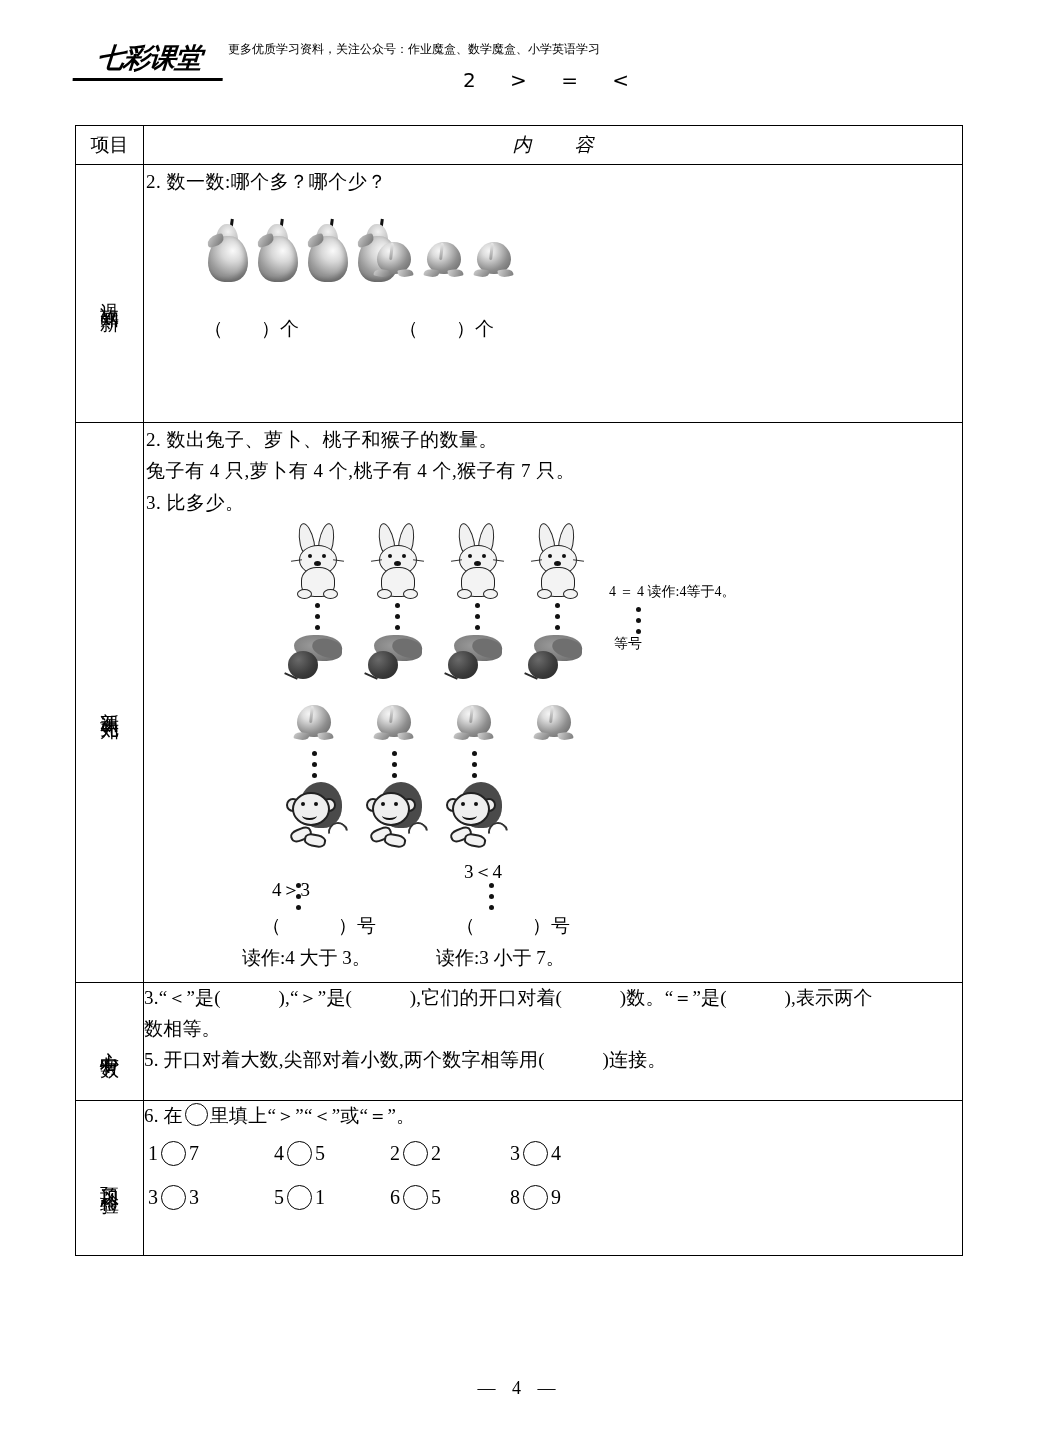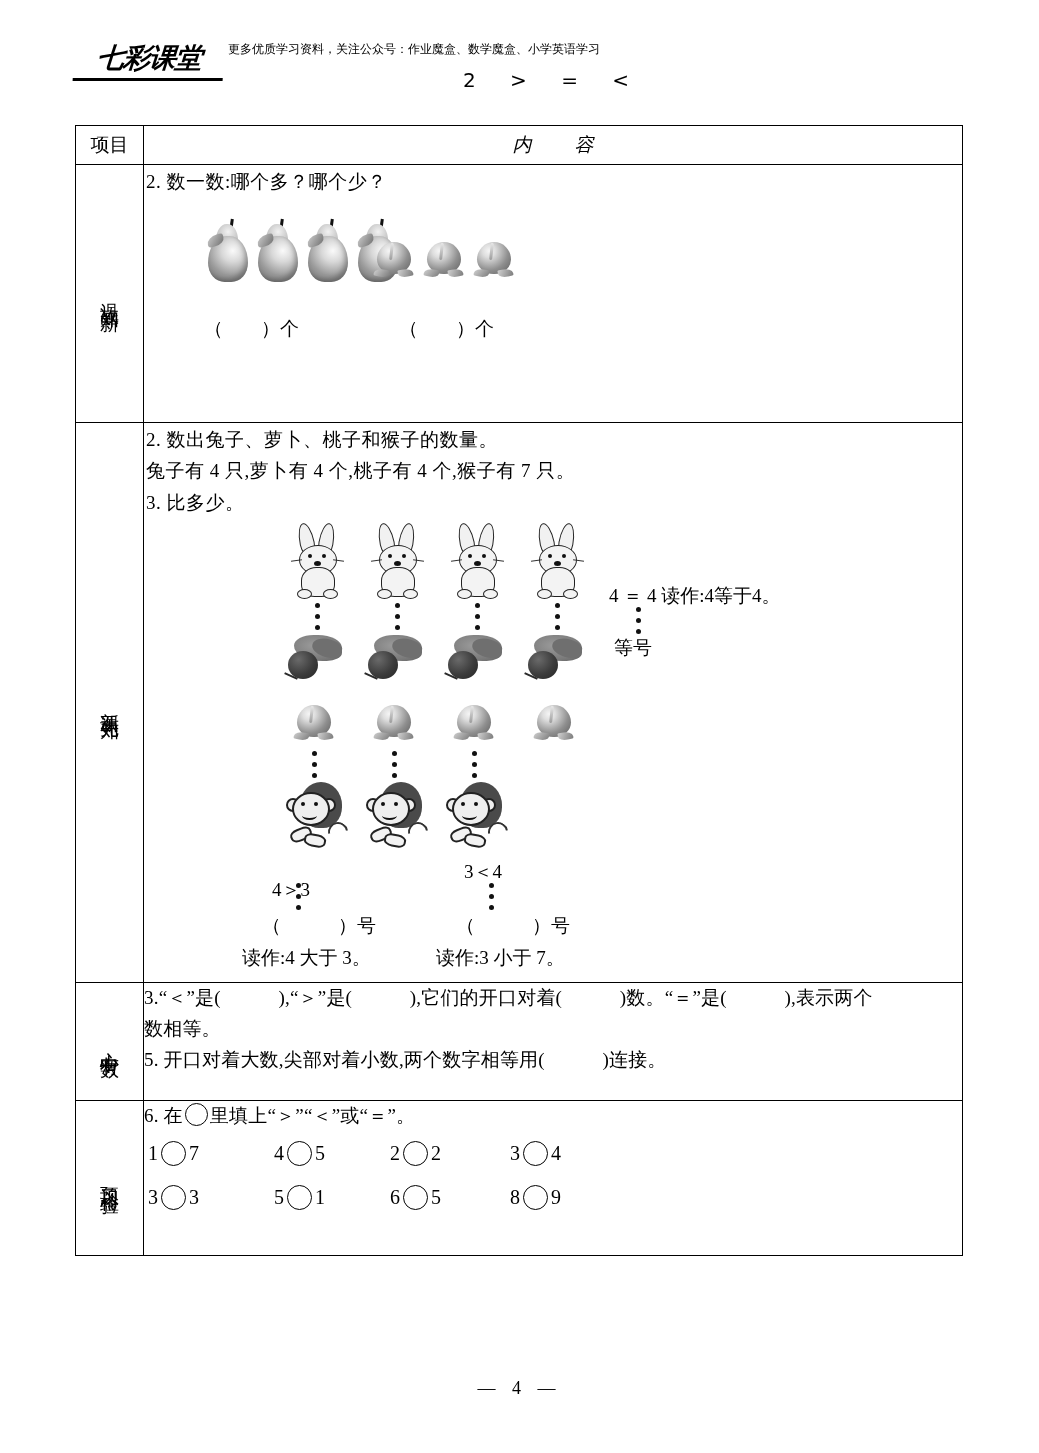--- a/index.html
+++ b/index.html
@@ -143,21 +143,21 @@
   .monkey .eye.l{left:17px;} .monkey .eye.r{left:30px;}
   .monkey .mouth{position:absolute;left:18px;top:33px;width:15px;height:7px;border-bottom:2px solid #111;border-radius:0 0 50% 50%;}
   .monkey .earm{position:absolute;top:20px;width:10px;height:10px;border-radius:50%;border:2px solid #222;background:#efefef;}
   .monkey .earm.l{left:2px;} .monkey .earm.r{left:38px;}
   .monkey .tail{position:absolute;left:44px;top:44px;width:16px;height:16px;border:2px solid #333;border-radius:50%;border-color:#333 transparent transparent #333;transform:rotate(35deg);}
   .monkey .legs{position:absolute;left:6px;top:44px;width:40px;height:22px;}
   .monkey .leg{position:absolute;width:18px;height:9px;border:2px solid #222;border-radius:40%;background:#f2f2f2;}
   .monkey .leg.a{left:0px;top:6px;transform:rotate(-22deg);}
   .monkey .leg.b{left:14px;top:12px;transform:rotate(12deg);}
 
-  .eqbox{position:absolute;font-size:19px;white-space:nowrap;}
+  .eqbox{position:absolute;font-size:14px;white-space:nowrap;}
   .cmp{position:absolute;font-size:19px;white-space:nowrap;}
 
   
   .r3{height:118px;}
   .txt{font-size:19px;line-height:1.62;letter-spacing:.2px;}
 
   
   .r4{height:155px;}
   .ex-row{position:relative;height:44px;}
   .ex{position:absolute;font-size:20px;display:flex;align-items:center;}

